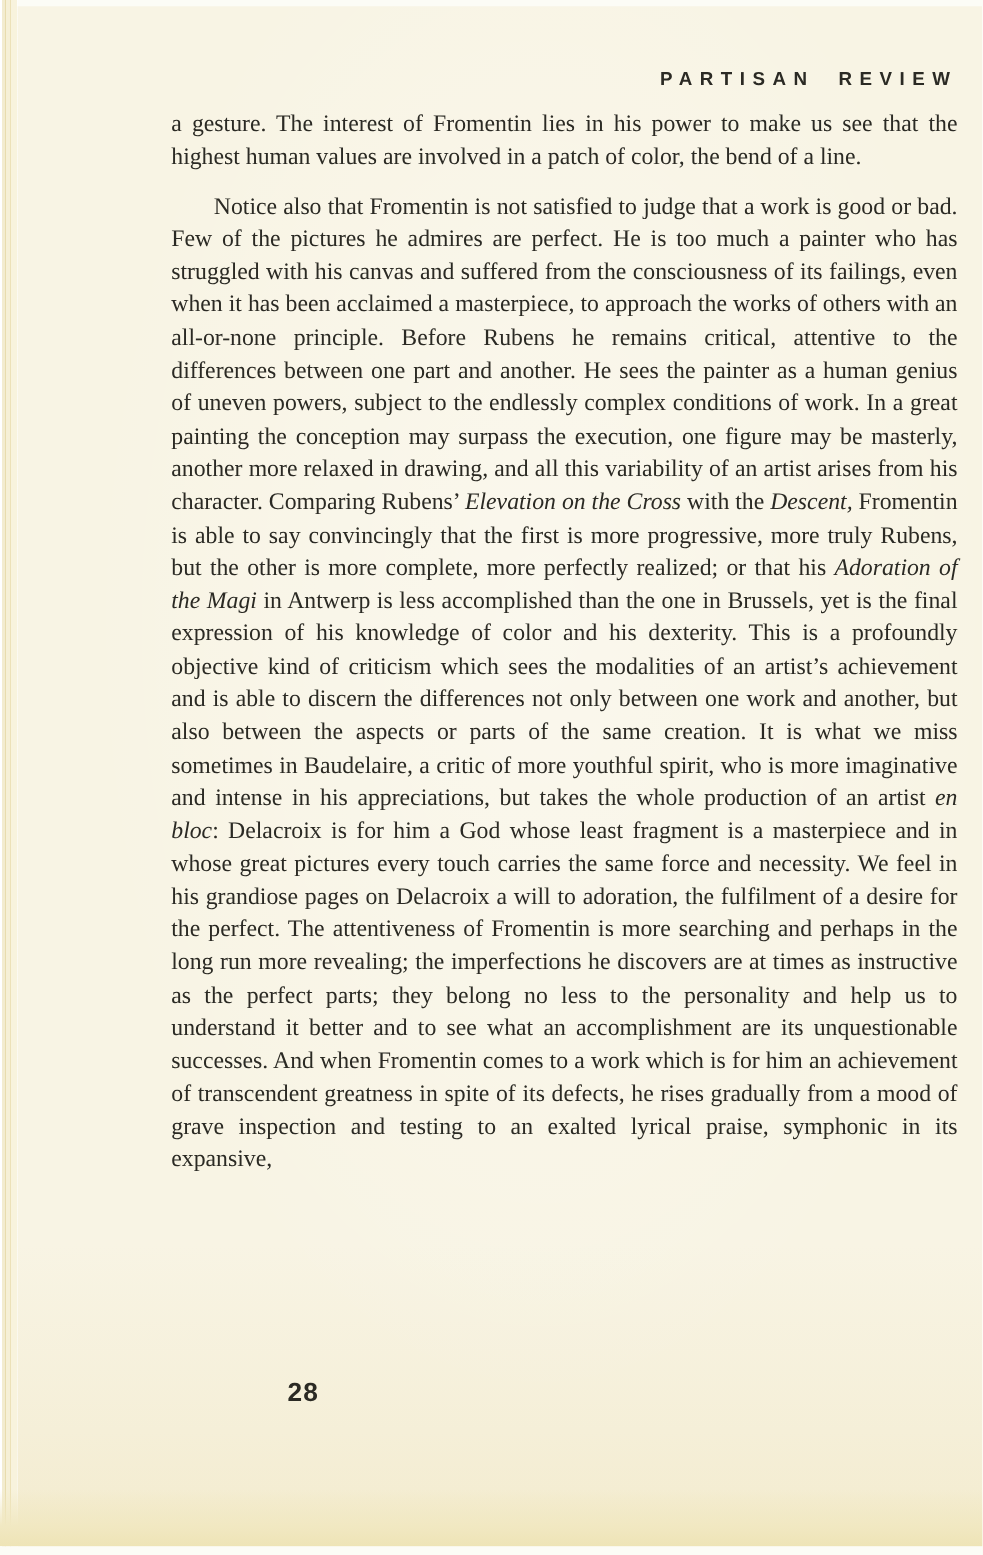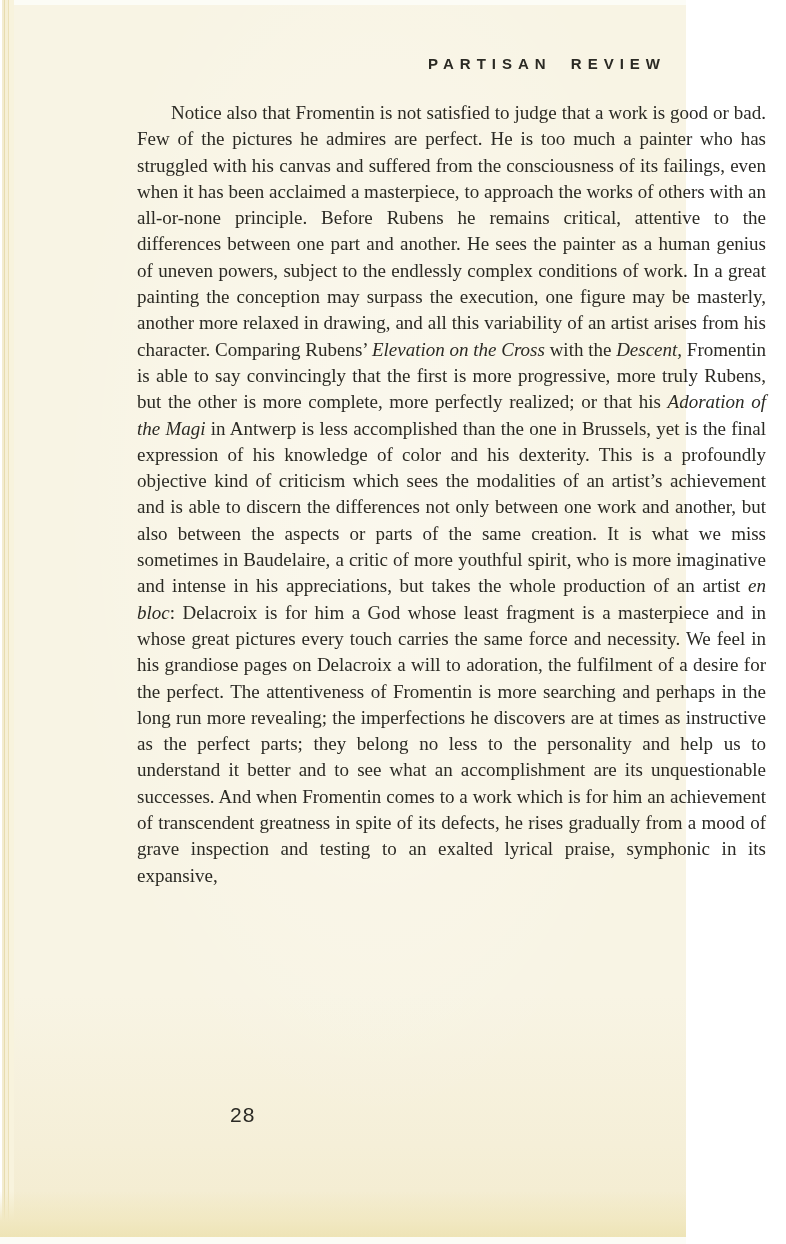--- a/index.html
+++ b/index.html
@@ -5,21 +5,21 @@
   html, body {
     margin: 0;
     padding: 0;
     width: 786px;
     height: 1244px;
     overflow: hidden;
     background: #ffffff;
   }
   .scan {
     position: relative;
-    width: 686px;
+    width: 786px;
     height: 1244px;
     background:
       radial-gradient(ellipse at 55% 40%, rgba(255,255,255,0.35) 0%, rgba(255,255,255,0) 60%),
       linear-gradient(180deg, var(--paper, #f8f4e4) 0%, var(--paper, #f8f4e4) 80%, #f5efd8 92%, #f3ebcd 100%);
     font-family: "Liberation Serif", serif;
   }
   
   .edge-top {
     position: absolute;
     top: 0; left: 0; right: 0;
@@ -84,36 +84,37 @@
   }
   .text-block p.indent {
     text-indent: 34px;
     margin-top: 13px;
   }
   .page-number {
     position: absolute;
     top: 1103px;
     left: 230px;
     font-family: "Liberation Sans", sans-serif;
-    font-weight: 400;
+    font-weight: 700;
     font-size: 21px;
     letter-spacing: 1px;
     color: var(--ink, #2b2a24);
   }
 </style>
 </head>
 <body>
 
 <div class="scan">
   <div class="edge-top"></div>
   <div class="page-edges"></div>
 
   <div class="running-head">PARTISAN REVIEW</div>
 
   <div class="text-block" id="text-block">
+      <p><span>a gesture. The interest of Fromentin lies in his power to make us see that the highest human values are involved in a patch of color, the bend of a line.</span></p>
       <p class="indent"><span>Notice also that Fromentin is not satisfied to judge that a work is good or bad. Few of the pictures he admires are perfect. He is too much a painter who has struggled with his canvas and suffered from the consciousness of its failings, even when it has been acclaimed a masterpiece, to approach the works of others with an all-or-none principle. Before Rubens he remains critical, attentive to the differences between one part and another. He sees the painter as a human genius of uneven powers, subject to the endlessly complex conditions of work. In a great painting the conception may surpass the execution, one figure may be masterly, another more relaxed in drawing, and all this variability of an artist arises from his character. Comparing Rubens’ </span><i>Elevation on the Cross</i><span> with the </span><i>Descent,</i><span> Fromentin is able to say convincingly that the first is more progressive, more truly Rubens, but the other is more complete, more perfectly realized; or that his </span><i>Adoration of the Magi</i><span> in Antwerp is less accomplished than the one in Brussels, yet is the final expression of his knowledge of color and his dexterity. This is a profoundly objective kind of criticism which sees the modalities of an artist’s achievement and is able to discern the differences not only between one work and another, but also between the aspects or parts of the same creation. It is what we miss sometimes in Baudelaire, a critic of more youthful spirit, who is more imaginative and intense in his appreciations, but takes the whole production of an artist </span><i>en bloc</i><span>: Delacroix is for him a God whose least fragment is a masterpiece and in whose great pictures every touch carries the same force and necessity. We feel in his grandiose pages on Delacroix a will to adoration, the fulfilment of a desire for the perfect. The attentiveness of Fromentin is more searching and perhaps in the long run more revealing; the imperfections he discovers are at times as instructive as the perfect parts; they belong no less to the personality and help us to understand it better and to see what an accomplishment are its unquestionable successes. And when Fromentin comes to a work which is for him an achievement of transcendent greatness in spite of its defects, he rises gradually from a mood of grave inspection and testing to an exalted lyrical praise, symphonic in its expansive,</span></p>
     </div>
 
   <div class="page-number">28</div>
 
   <div class="bottom-band"></div>
   <div class="edge-bottom"></div>
 </div>
 
 </body></html>

